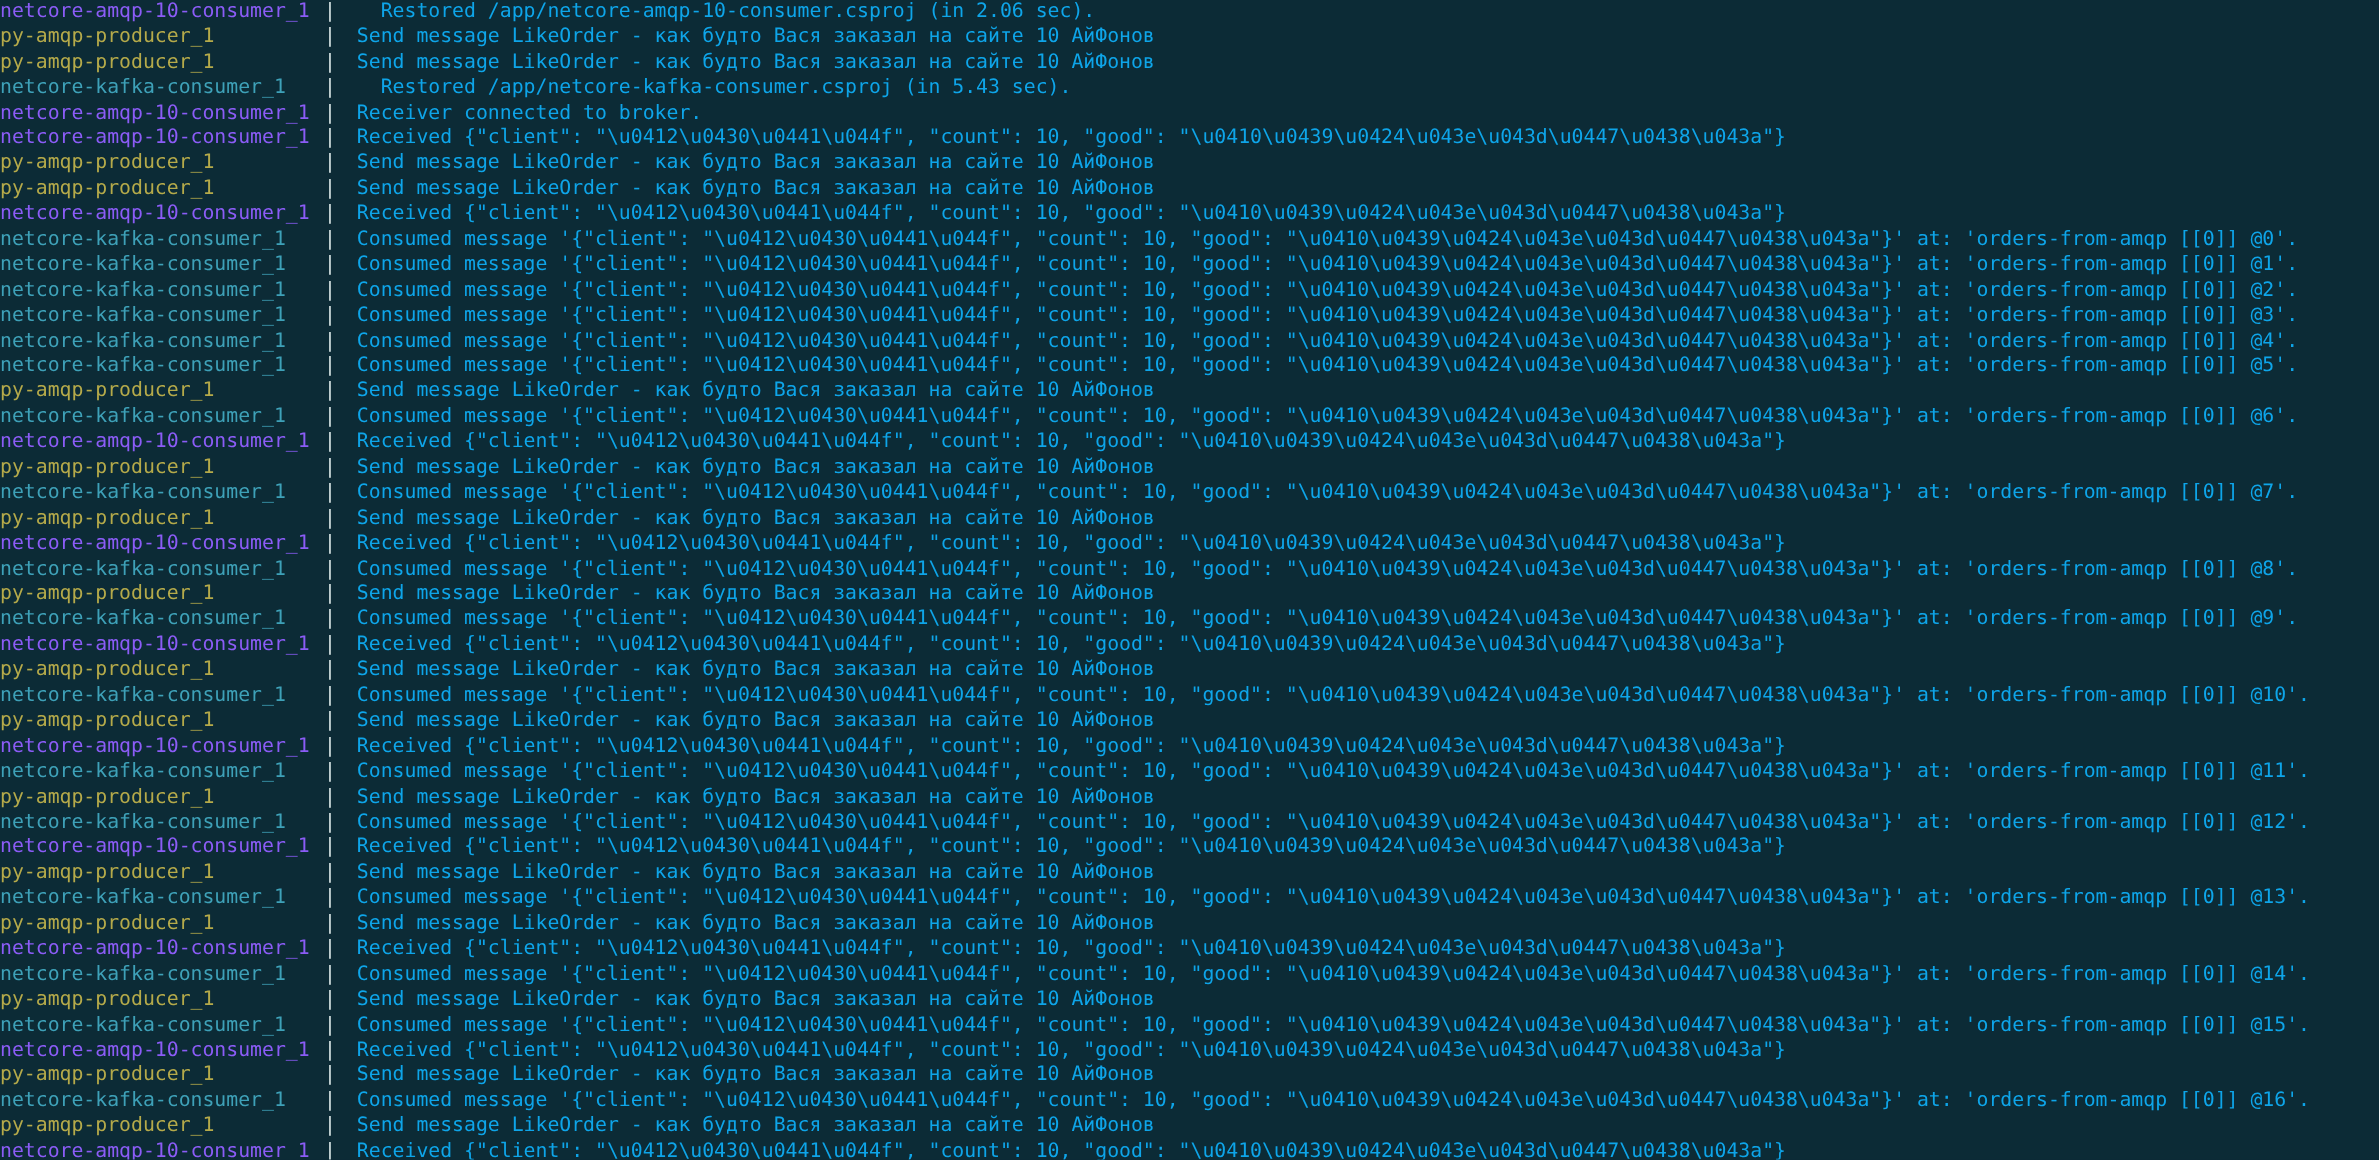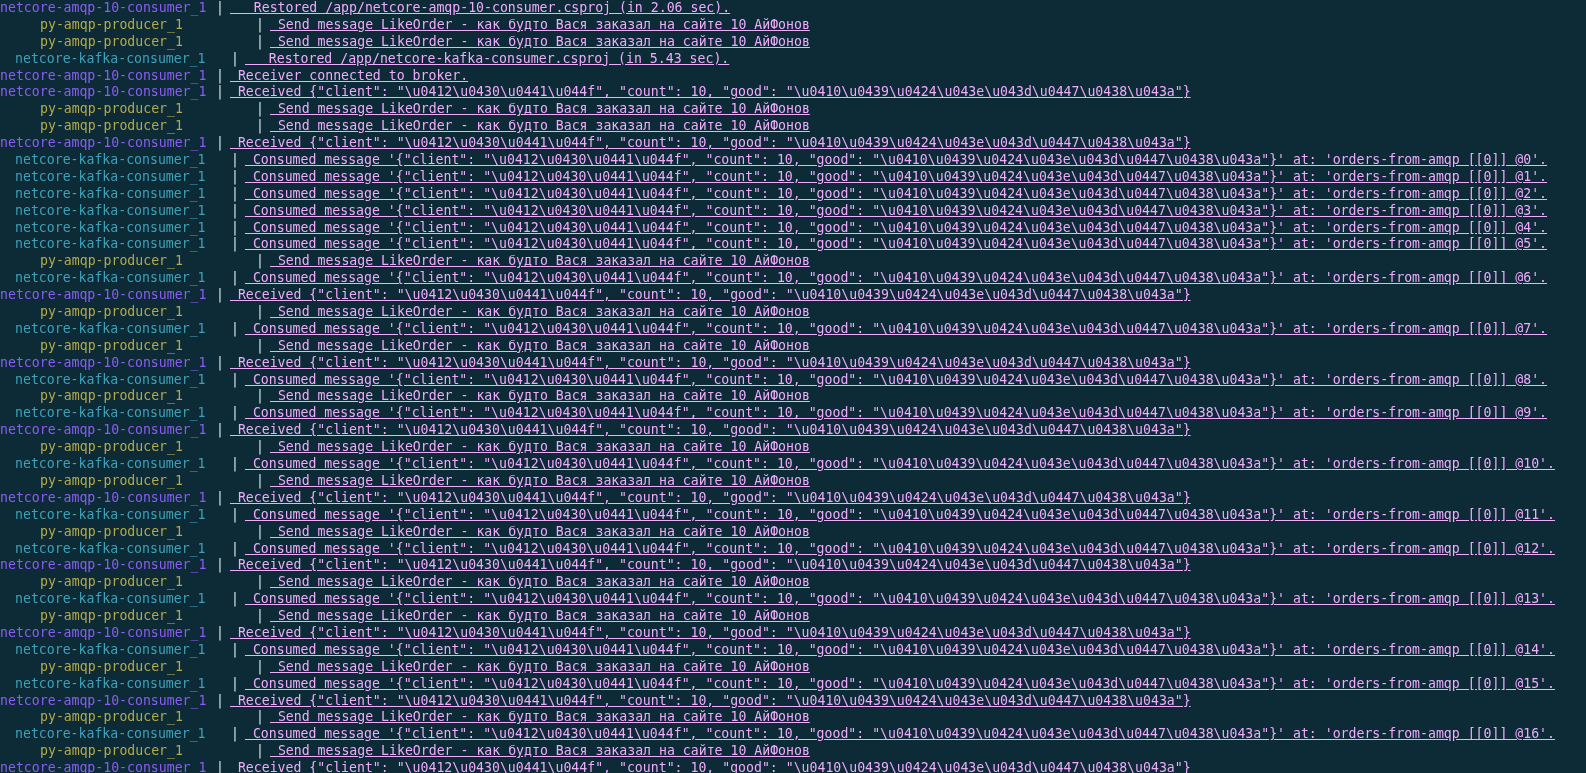--- a/index.html
+++ b/index.html
@@ -1,21 +1,21 @@
 <!DOCTYPE html>
 <html><head>
 <meta charset="utf-8">
 <style>
   html,body{margin:0;padding:0;background:#0c2b36;color:#cfe8e8;font-family:Consolas,Menlo,monospace;font-size:13.2px;line-height:1.28;width:1586px;height:773px;overflow:hidden;}
   .terminal{white-space:pre;font-variant-ligatures:none;}
   .row{display:flex;}
   .container{width:210px;flex-shrink:0;}
   .pipe{padding:0 6px;color:#d3e1e1;}
-  .msg{color:#f0abfc;text-decoration:underline;}
+  .msg{color:#0ea5e9;}
   
   .c-teal1{color:#8b5cf6;}
-  .c-yellow{color:#b5aa4a;margin-left:40px;}
-  .c-cyan{color:#3ea1b8;margin-left:15px;}
+  .c-yellow{color:#b5aa4a;}
+  .c-cyan{color:#3ea1b8;}
 </style>
 </head>
 <body>
 
 <div class="terminal" id="terminal"><div class="row"><span class="container c-teal1">netcore-amqp-10-consumer_1 </span><span class="pipe">|</span><span class="msg">   Restored /app/netcore-amqp-10-consumer.csproj (in 2.06 sec).</span></div><div class="row"><span class="container c-yellow">py-amqp-producer_1         </span><span class="pipe">|</span><span class="msg"> Send message LikeOrder - как будто Вася заказал на сайте 10 АйФонов</span></div><div class="row"><span class="container c-yellow">py-amqp-producer_1         </span><span class="pipe">|</span><span class="msg"> Send message LikeOrder - как будто Вася заказал на сайте 10 АйФонов</span></div><div class="row"><span class="container c-cyan">netcore-kafka-consumer_1   </span><span class="pipe">|</span><span class="msg">   Restored /app/netcore-kafka-consumer.csproj (in 5.43 sec).</span></div><div class="row"><span class="container c-teal1">netcore-amqp-10-consumer_1 </span><span class="pipe">|</span><span class="msg"> Receiver connected to broker.</span></div><div class="row"><span class="container c-teal1">netcore-amqp-10-consumer_1 </span><span class="pipe">|</span><span class="msg"> Received {"client": "\u0412\u0430\u0441\u044f", "count": 10, "good": "\u0410\u0439\u0424\u043e\u043d\u0447\u0438\u043a"}</span></div><div class="row"><span class="container c-yellow">py-amqp-producer_1         </span><span class="pipe">|</span><span class="msg"> Send message LikeOrder - как будто Вася заказал на сайте 10 АйФонов</span></div><div class="row"><span class="container c-yellow">py-amqp-producer_1         </span><span class="pipe">|</span><span class="msg"> Send message LikeOrder - как будто Вася заказал на сайте 10 АйФонов</span></div><div class="row"><span class="container c-teal1">netcore-amqp-10-consumer_1 </span><span class="pipe">|</span><span class="msg"> Received {"client": "\u0412\u0430\u0441\u044f", "count": 10, "good": "\u0410\u0439\u0424\u043e\u043d\u0447\u0438\u043a"}</span></div><div class="row"><span class="container c-cyan">netcore-kafka-consumer_1   </span><span class="pipe">|</span><span class="msg"> Consumed message '{"client": "\u0412\u0430\u0441\u044f", "count": 10, "good": "\u0410\u0439\u0424\u043e\u043d\u0447\u0438\u043a"}' at: 'orders-from-amqp [[0]] @0'.</span></div><div class="row"><span class="container c-cyan">netcore-kafka-consumer_1   </span><span class="pipe">|</span><span class="msg"> Consumed message '{"client": "\u0412\u0430\u0441\u044f", "count": 10, "good": "\u0410\u0439\u0424\u043e\u043d\u0447\u0438\u043a"}' at: 'orders-from-amqp [[0]] @1'.</span></div><div class="row"><span class="container c-cyan">netcore-kafka-consumer_1   </span><span class="pipe">|</span><span class="msg"> Consumed message '{"client": "\u0412\u0430\u0441\u044f", "count": 10, "good": "\u0410\u0439\u0424\u043e\u043d\u0447\u0438\u043a"}' at: 'orders-from-amqp [[0]] @2'.</span></div><div class="row"><span class="container c-cyan">netcore-kafka-consumer_1   </span><span class="pipe">|</span><span class="msg"> Consumed message '{"client": "\u0412\u0430\u0441\u044f", "count": 10, "good": "\u0410\u0439\u0424\u043e\u043d\u0447\u0438\u043a"}' at: 'orders-from-amqp [[0]] @3'.</span></div><div class="row"><span class="container c-cyan">netcore-kafka-consumer_1   </span><span class="pipe">|</span><span class="msg"> Consumed message '{"client": "\u0412\u0430\u0441\u044f", "count": 10, "good": "\u0410\u0439\u0424\u043e\u043d\u0447\u0438\u043a"}' at: 'orders-from-amqp [[0]] @4'.</span></div><div class="row"><span class="container c-cyan">netcore-kafka-consumer_1   </span><span class="pipe">|</span><span class="msg"> Consumed message '{"client": "\u0412\u0430\u0441\u044f", "count": 10, "good": "\u0410\u0439\u0424\u043e\u043d\u0447\u0438\u043a"}' at: 'orders-from-amqp [[0]] @5'.</span></div><div class="row"><span class="container c-yellow">py-amqp-producer_1         </span><span class="pipe">|</span><span class="msg"> Send message LikeOrder - как будто Вася заказал на сайте 10 АйФонов</span></div><div class="row"><span class="container c-cyan">netcore-kafka-consumer_1   </span><span class="pipe">|</span><span class="msg"> Consumed message '{"client": "\u0412\u0430\u0441\u044f", "count": 10, "good": "\u0410\u0439\u0424\u043e\u043d\u0447\u0438\u043a"}' at: 'orders-from-amqp [[0]] @6'.</span></div><div class="row"><span class="container c-teal1">netcore-amqp-10-consumer_1 </span><span class="pipe">|</span><span class="msg"> Received {"client": "\u0412\u0430\u0441\u044f", "count": 10, "good": "\u0410\u0439\u0424\u043e\u043d\u0447\u0438\u043a"}</span></div><div class="row"><span class="container c-yellow">py-amqp-producer_1         </span><span class="pipe">|</span><span class="msg"> Send message LikeOrder - как будто Вася заказал на сайте 10 АйФонов</span></div><div class="row"><span class="container c-cyan">netcore-kafka-consumer_1   </span><span class="pipe">|</span><span class="msg"> Consumed message '{"client": "\u0412\u0430\u0441\u044f", "count": 10, "good": "\u0410\u0439\u0424\u043e\u043d\u0447\u0438\u043a"}' at: 'orders-from-amqp [[0]] @7'.</span></div><div class="row"><span class="container c-yellow">py-amqp-producer_1         </span><span class="pipe">|</span><span class="msg"> Send message LikeOrder - как будто Вася заказал на сайте 10 АйФонов</span></div><div class="row"><span class="container c-teal1">netcore-amqp-10-consumer_1 </span><span class="pipe">|</span><span class="msg"> Received {"client": "\u0412\u0430\u0441\u044f", "count": 10, "good": "\u0410\u0439\u0424\u043e\u043d\u0447\u0438\u043a"}</span></div><div class="row"><span class="container c-cyan">netcore-kafka-consumer_1   </span><span class="pipe">|</span><span class="msg"> Consumed message '{"client": "\u0412\u0430\u0441\u044f", "count": 10, "good": "\u0410\u0439\u0424\u043e\u043d\u0447\u0438\u043a"}' at: 'orders-from-amqp [[0]] @8'.</span></div><div class="row"><span class="container c-yellow">py-amqp-producer_1         </span><span class="pipe">|</span><span class="msg"> Send message LikeOrder - как будто Вася заказал на сайте 10 АйФонов</span></div><div class="row"><span class="container c-cyan">netcore-kafka-consumer_1   </span><span class="pipe">|</span><span class="msg"> Consumed message '{"client": "\u0412\u0430\u0441\u044f", "count": 10, "good": "\u0410\u0439\u0424\u043e\u043d\u0447\u0438\u043a"}' at: 'orders-from-amqp [[0]] @9'.</span></div><div class="row"><span class="container c-teal1">netcore-amqp-10-consumer_1 </span><span class="pipe">|</span><span class="msg"> Received {"client": "\u0412\u0430\u0441\u044f", "count": 10, "good": "\u0410\u0439\u0424\u043e\u043d\u0447\u0438\u043a"}</span></div><div class="row"><span class="container c-yellow">py-amqp-producer_1         </span><span class="pipe">|</span><span class="msg"> Send message LikeOrder - как будто Вася заказал на сайте 10 АйФонов</span></div><div class="row"><span class="container c-cyan">netcore-kafka-consumer_1   </span><span class="pipe">|</span><span class="msg"> Consumed message '{"client": "\u0412\u0430\u0441\u044f", "count": 10, "good": "\u0410\u0439\u0424\u043e\u043d\u0447\u0438\u043a"}' at: 'orders-from-amqp [[0]] @10'.</span></div><div class="row"><span class="container c-yellow">py-amqp-producer_1         </span><span class="pipe">|</span><span class="msg"> Send message LikeOrder - как будто Вася заказал на сайте 10 АйФонов</span></div><div class="row"><span class="container c-teal1">netcore-amqp-10-consumer_1 </span><span class="pipe">|</span><span class="msg"> Received {"client": "\u0412\u0430\u0441\u044f", "count": 10, "good": "\u0410\u0439\u0424\u043e\u043d\u0447\u0438\u043a"}</span></div><div class="row"><span class="container c-cyan">netcore-kafka-consumer_1   </span><span class="pipe">|</span><span class="msg"> Consumed message '{"client": "\u0412\u0430\u0441\u044f", "count": 10, "good": "\u0410\u0439\u0424\u043e\u043d\u0447\u0438\u043a"}' at: 'orders-from-amqp [[0]] @11'.</span></div><div class="row"><span class="container c-yellow">py-amqp-producer_1         </span><span class="pipe">|</span><span class="msg"> Send message LikeOrder - как будто Вася заказал на сайте 10 АйФонов</span></div><div class="row"><span class="container c-cyan">netcore-kafka-consumer_1   </span><span class="pipe">|</span><span class="msg"> Consumed message '{"client": "\u0412\u0430\u0441\u044f", "count": 10, "good": "\u0410\u0439\u0424\u043e\u043d\u0447\u0438\u043a"}' at: 'orders-from-amqp [[0]] @12'.</span></div><div class="row"><span class="container c-teal1">netcore-amqp-10-consumer_1 </span><span class="pipe">|</span><span class="msg"> Received {"client": "\u0412\u0430\u0441\u044f", "count": 10, "good": "\u0410\u0439\u0424\u043e\u043d\u0447\u0438\u043a"}</span></div><div class="row"><span class="container c-yellow">py-amqp-producer_1         </span><span class="pipe">|</span><span class="msg"> Send message LikeOrder - как будто Вася заказал на сайте 10 АйФонов</span></div><div class="row"><span class="container c-cyan">netcore-kafka-consumer_1   </span><span class="pipe">|</span><span class="msg"> Consumed message '{"client": "\u0412\u0430\u0441\u044f", "count": 10, "good": "\u0410\u0439\u0424\u043e\u043d\u0447\u0438\u043a"}' at: 'orders-from-amqp [[0]] @13'.</span></div><div class="row"><span class="container c-yellow">py-amqp-producer_1         </span><span class="pipe">|</span><span class="msg"> Send message LikeOrder - как будто Вася заказал на сайте 10 АйФонов</span></div><div class="row"><span class="container c-teal1">netcore-amqp-10-consumer_1 </span><span class="pipe">|</span><span class="msg"> Received {"client": "\u0412\u0430\u0441\u044f", "count": 10, "good": "\u0410\u0439\u0424\u043e\u043d\u0447\u0438\u043a"}</span></div><div class="row"><span class="container c-cyan">netcore-kafka-consumer_1   </span><span class="pipe">|</span><span class="msg"> Consumed message '{"client": "\u0412\u0430\u0441\u044f", "count": 10, "good": "\u0410\u0439\u0424\u043e\u043d\u0447\u0438\u043a"}' at: 'orders-from-amqp [[0]] @14'.</span></div><div class="row"><span class="container c-yellow">py-amqp-producer_1         </span><span class="pipe">|</span><span class="msg"> Send message LikeOrder - как будто Вася заказал на сайте 10 АйФонов</span></div><div class="row"><span class="container c-cyan">netcore-kafka-consumer_1   </span><span class="pipe">|</span><span class="msg"> Consumed message '{"client": "\u0412\u0430\u0441\u044f", "count": 10, "good": "\u0410\u0439\u0424\u043e\u043d\u0447\u0438\u043a"}' at: 'orders-from-amqp [[0]] @15'.</span></div><div class="row"><span class="container c-teal1">netcore-amqp-10-consumer_1 </span><span class="pipe">|</span><span class="msg"> Received {"client": "\u0412\u0430\u0441\u044f", "count": 10, "good": "\u0410\u0439\u0424\u043e\u043d\u0447\u0438\u043a"}</span></div><div class="row"><span class="container c-yellow">py-amqp-producer_1         </span><span class="pipe">|</span><span class="msg"> Send message LikeOrder - как будто Вася заказал на сайте 10 АйФонов</span></div><div class="row"><span class="container c-cyan">netcore-kafka-consumer_1   </span><span class="pipe">|</span><span class="msg"> Consumed message '{"client": "\u0412\u0430\u0441\u044f", "count": 10, "good": "\u0410\u0439\u0424\u043e\u043d\u0447\u0438\u043a"}' at: 'orders-from-amqp [[0]] @16'.</span></div><div class="row"><span class="container c-yellow">py-amqp-producer_1         </span><span class="pipe">|</span><span class="msg"> Send message LikeOrder - как будто Вася заказал на сайте 10 АйФонов</span></div><div class="row"><span class="container c-teal1">netcore-amqp-10-consumer_1 </span><span class="pipe">|</span><span class="msg"> Received {"client": "\u0412\u0430\u0441\u044f", "count": 10, "good": "\u0410\u0439\u0424\u043e\u043d\u0447\u0438\u043a"}</span></div></div>
 
 </body></html>

